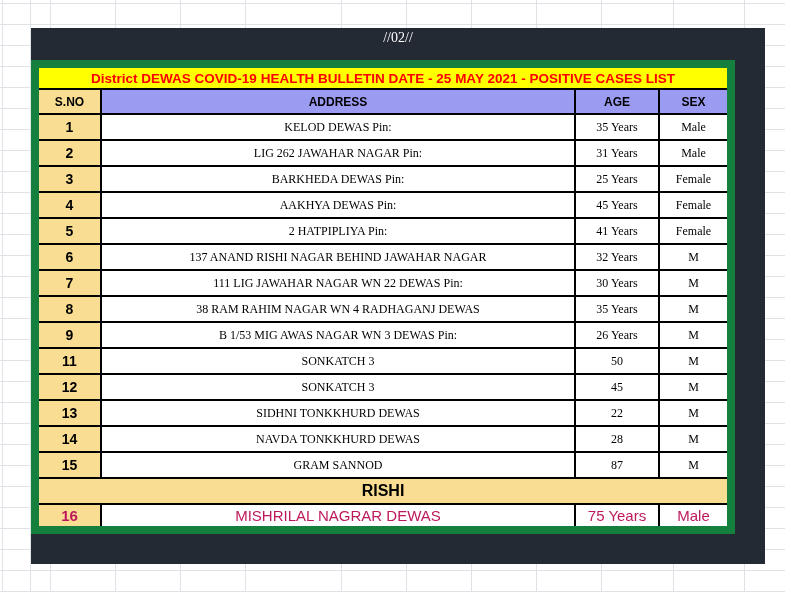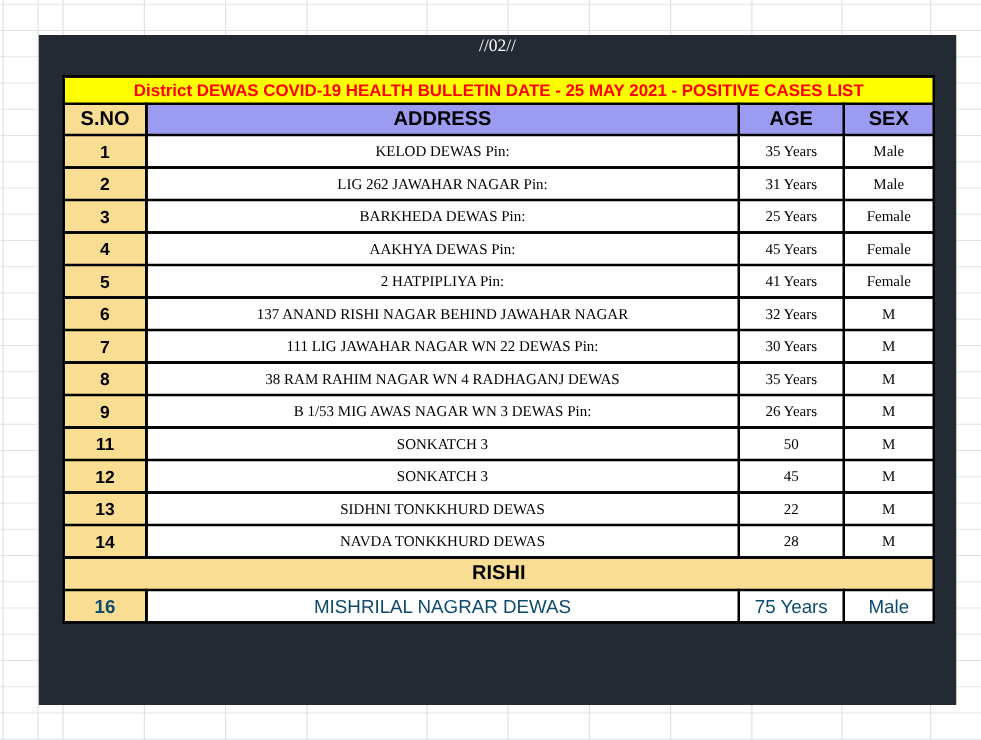--- a/index.html
+++ b/index.html
@@ -41,46 +41,45 @@
   .slide-number {
     height: 32px;
     line-height: 20px;
     text-align: center;
     color: #ffffff;
     font-family: "Liberation Serif", serif;
     font-size: 14px;
   }
 
   table.bulletin {
-    margin-left: 19px;
     width: 696px;
     border-collapse: collapse;
     table-layout: fixed;
-    border: 1px solid #15803d;
+    border: 8px solid #15803d;
   }
   table.bulletin td, table.bulletin th {
     border: 2px solid #000000;
     padding: 0;
     text-align: center;
     vertical-align: middle;
     overflow: hidden;
     white-space: nowrap;
   }
 
   tr.title-row td {
     height: 20px;
     background: #ffff00;
     color: #ff0000;
     font-weight: bold;
     font-size: 13.5px;
   }
 
   tr.header-row th {
     height: 23px;
-    font-size: 16px;
+    font-size: 12px;
     font-weight: bold;
     color: #000000;
     background: #9b9bf2;
   }
   tr.header-row th.sno-head {
     background: #f8dd92;
   }
 
   tbody tr {
     height: 26px;
@@ -103,21 +102,21 @@
     background: #f8dd92;
     font-weight: bold;
     font-size: 16px;
     color: #000000;
   }
 
   tbody.death-rows td {
     background: #ffffff;
     font-family: "Liberation Sans", sans-serif;
     font-size: 15px;
-    color: #0c4a6e;
+    color: #be185d;
   }
 </style>
 </head>
 <body>
 
 <div class="vline" style="left:2px"></div>
 <div class="vline" style="left:30px"></div>
 <div class="vline" style="left:50px"></div>
 <div class="vline" style="left:115px"></div>
 <div class="vline" style="left:180px"></div>
@@ -223,20 +222,26 @@
     <td class="addr">SIDHNI TONKKHURD DEWAS</td>
     <td class="age">22</td>
     <td class="sex">M</td>
   </tr>
         <tr>
     <td class="sno">14</td>
     <td class="addr">NAVDA TONKKHURD DEWAS</td>
     <td class="age">28</td>
     <td class="sex">M</td>
   </tr>
+        <tr>
+    <td class="sno">15</td>
+    <td class="addr">GRAM SANNOD</td>
+    <td class="age">87</td>
+    <td class="sex">M</td>
+  </tr>
       </tbody>
     <tbody>
       <tr class="death-row">
         <td colspan="4">RISHI</td>
       </tr>
     </tbody>
     <tbody class="death-rows" id="death-body">
         <tr>
     <td class="sno">16</td>
     <td class="addr">MISHRILAL NAGRAR DEWAS</td>

